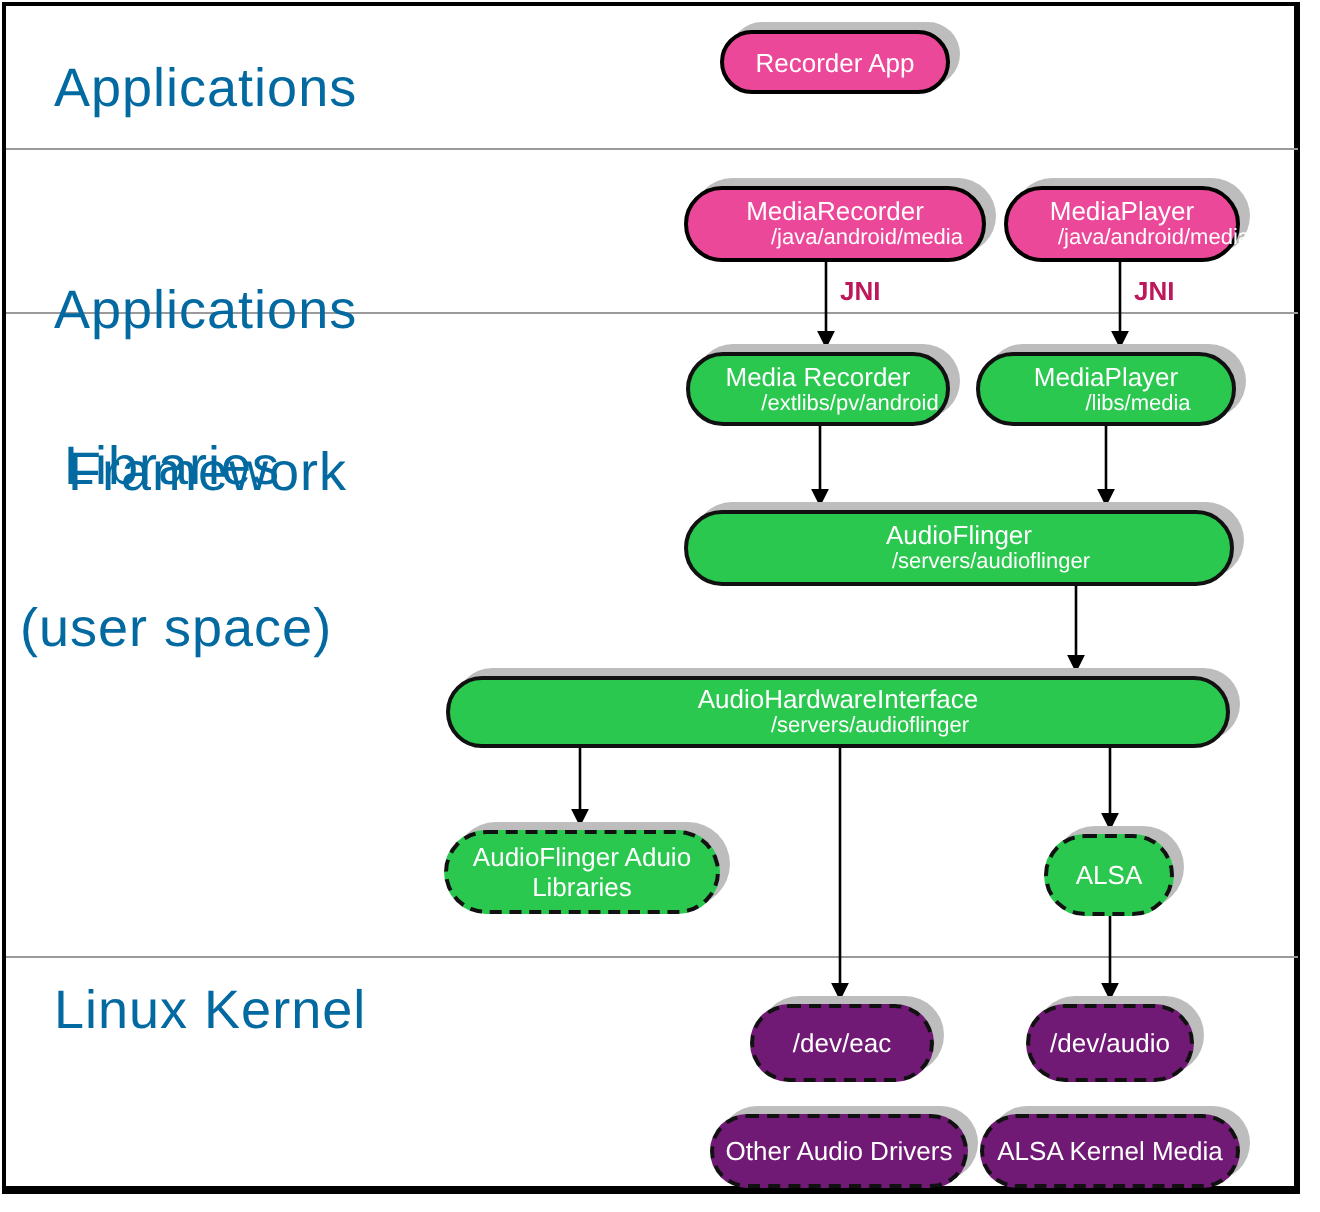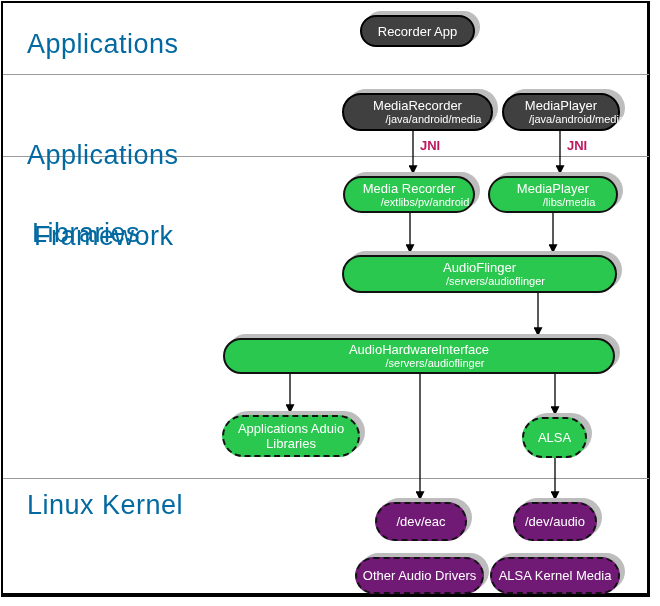--- a/index.html
+++ b/index.html
@@ -18,21 +18,21 @@
     line-height:27px;white-space:pre;
   }
   .node{
     position:absolute;box-sizing:border-box;border-radius:999px;
     display:flex;flex-direction:column;align-items:center;justify-content:center;
     color:#fff;text-align:center;
     box-shadow:5px -4px 0 #bdbdbd;
   }
   .node .title{font-size:13px;line-height:15px;}
   .node .sub{font-size:11px;line-height:13px;margin-left:32px;}
-  .blue{background:#404040;border:2px solid #000;align-items:center;}
+  .blue{background:#ec4899;border:2px solid #000;align-items:center;}
   .green{background:#2bc850;border:2px solid #111;}
   .green-dashed{background:#2bc850;border:2px dashed #111;}
   .red-dashed{background:#701a75;border:2px dashed #111;}
   .jni{
     position:absolute;color:#be185d;font-size:13px;font-weight:bold;
   }
   #connectors{position:absolute;left:0;top:0;pointer-events:none;}
 </style>
 </head>
 <body>
@@ -47,20 +47,21 @@
 
   <div class="sec-label" style="left:27px;top:31px">Applications</div>
 
   <div class="sec-label" style="left:27px;top:88px">
     <div>Applications</div>
     <div style="padding-left:7px">Framework</div>
   </div>
 
   <div class="sec-label" style="left:10px;top:166px;width:152px;text-align:center">
     <div>Libraries</div>
+    <div>(user space)</div>
   </div>
 
   <div class="sec-label" style="left:27px;top:492px">Linux Kernel</div>
 
   <svg id="connectors" width="660" height="606" viewBox="0 0 660 606">
     <defs>
       <marker id="arrow" viewBox="0 0 10 10" refX="8.5" refY="5" markerWidth="9" markerHeight="9" markerUnits="userSpaceOnUse" orient="auto">
         <path d="M0,0 L10,5 L0,10 z" fill="#000"></path>
       </marker>
     </defs>
@@ -104,21 +105,21 @@
     <div class="title">AudioFlinger</div>
     <div class="sub">/servers/audioflinger</div>
   </div>
 
   <div class="node green" style="left:223px;top:338px;width:392px;height:36px">
     <div class="title">AudioHardwareInterface</div>
     <div class="sub">/servers/audioflinger</div>
   </div>
 
   <div class="node green-dashed" style="left:222px;top:415px;width:138px;height:42px">
-    <div class="title">Applications Aduio</div>
+    <div class="title">AudioFlinger Aduio</div>
     <div class="title">Libraries</div>
   </div>
 
   <div class="node green-dashed" style="left:522px;top:417px;width:65px;height:41px">
     <div class="title">ALSA</div>
   </div>
 
   <div class="node red-dashed" style="left:375px;top:502px;width:92px;height:39px">
     <div class="title">/dev/eac</div>
   </div>

